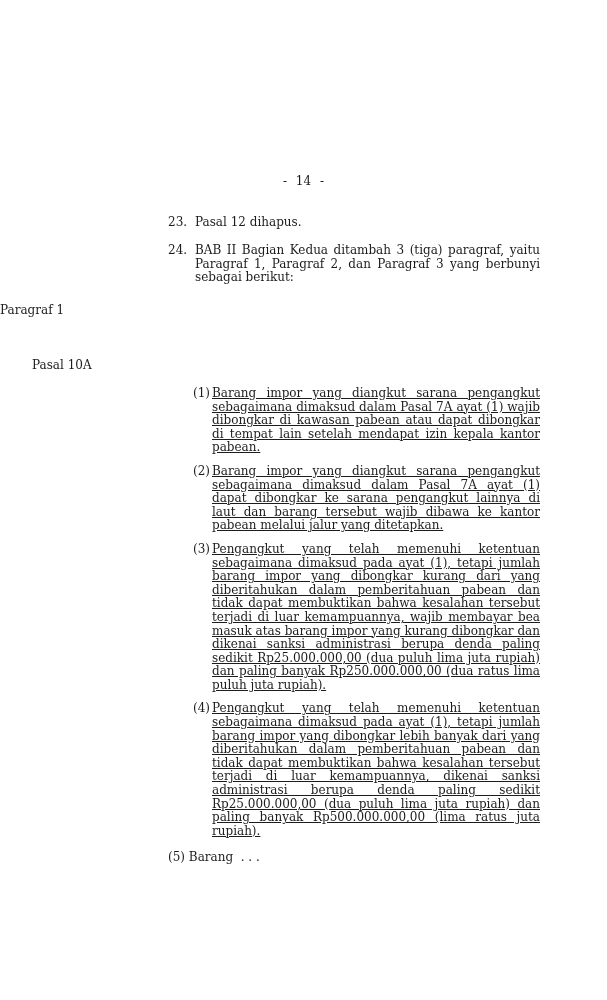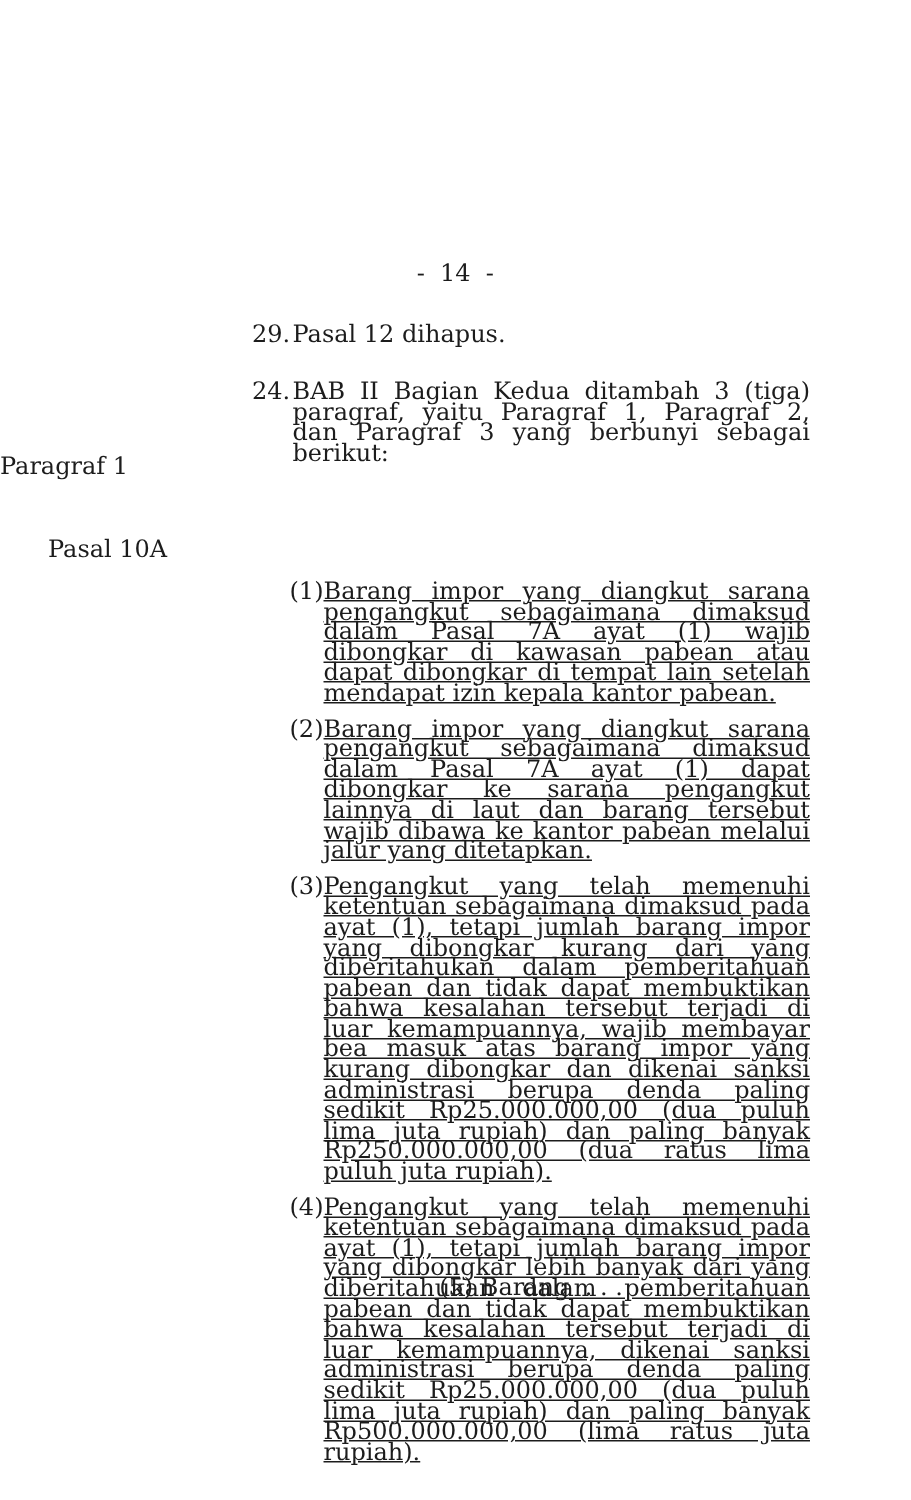--- a/index.html
+++ b/index.html
@@ -6,21 +6,21 @@
     margin: 0;
     padding: 0;
     background: #ffffff;
   }
   .page {
     position: relative;
     width: 607px;
     height: 1000px;
     background: #ffffff;
     font-family: "DejaVu Serif", "Liberation Serif", serif;
-    font-size: 16px;
+    font-size: 12px;
     line-height: 13.6px;
     color: #1c1c1c;
     overflow: hidden;
   }
   .page-number {
     position: absolute;
     top: 175px;
     left: 0;
     width: 607px;
     text-align: center;
@@ -34,21 +34,21 @@
     align-items: flex-start;
   }
   .amend-item .marker {
     flex: 0 0 27px;
   }
   .amend-item .item-text {
     flex: 1 1 auto;
     text-align: justify;
   }
   .item-23 { top: 216px; }
-  .item-24 { top: 254px; justify-content: flex-end; }
+  .item-24 { top: 244px; justify-content: flex-end; }
   .heading-block {
     position: absolute;
     left: 0;
     width: 607px;
     text-align: left;
   }
   .paragraf-heading { top: 304px; }
   .pasal-heading { top: 359px; margin-left: 32px; }
   .ayat-list {
     position: absolute;
@@ -67,33 +67,33 @@
   .ayat-item .ayat-text {
     flex: 1 1 auto;
     text-align: justify;
     text-decoration: underline;
   }
   .catchword {
     position: absolute;
     top: 851px;
     left: 168px;
     width: 372px;
-    text-align: center;
+    text-align: left;
     white-space: pre;
   }
 </style>
 </head>
 <body>
 
 <div class="page">
 
   <div class="page-number">- 14 -</div>
 
   <div class="amend-item item-23">
-    <span class="marker">29.</span>
+    <span class="marker">23.</span>
     <span class="item-text">Pasal 12 dihapus.</span>
   </div>
 
   <div class="amend-item item-24">
     <span class="marker">24.</span>
     <span class="item-text">BAB II Bagian Kedua ditambah 3 (tiga) paragraf, yaitu Paragraf 1, Paragraf 2, dan Paragraf 3 yang berbunyi sebagai berikut:</span>
   </div>
 
   <div class="heading-block paragraf-heading">
     <div>Paragraf 1</div>

